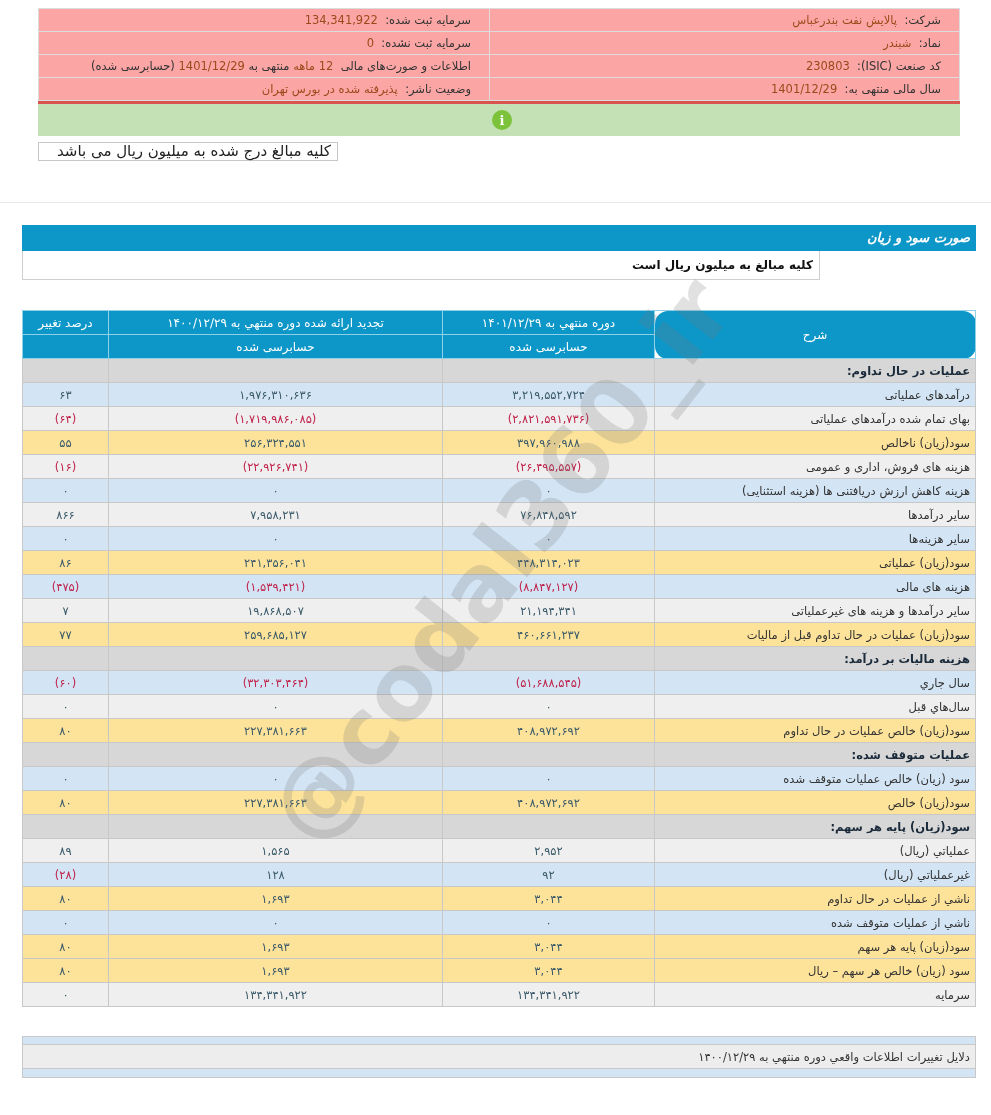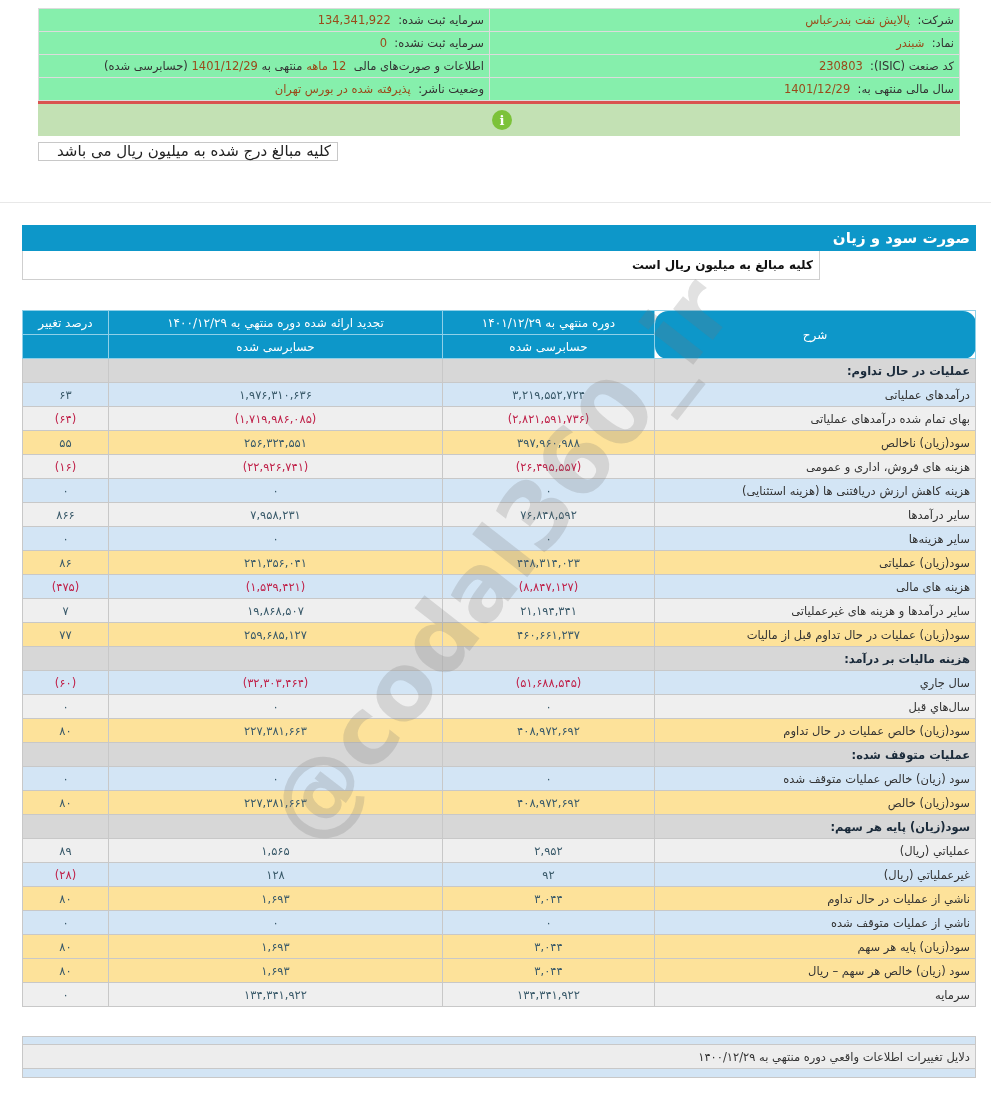--- a/index.html
+++ b/index.html
@@ -1,32 +1,32 @@
 <!DOCTYPE html>
 <html><head>
 <meta charset="utf-8">
 <style>
   * { box-sizing: border-box; margin: 0; padding: 0; }
   html, body { width: 991px; height: 1115px; background: #ffffff; overflow: hidden; }
   body { font-family: "DejaVu Sans", sans-serif; font-size: 12px; color: #333; position: relative; }
 
   
   .info-table { position: absolute; left: 38px; top: 8px; width: 922px; border-collapse: collapse; direction: rtl; }
-  .info-table td { border: 1px solid #dcdcdc; height: 23px; padding: 0 5px; font-size: 11.5px; color: #333; background: #86efac; white-space: nowrap; }
+  .info-table td { border: 1px solid #dcdcdc; height: 23px; padding: 0 18px; font-size: 11.5px; color: #333; background: #fca5a5; white-space: nowrap; }
   .info-table td.right-col { width: 470px; }
   .info-table .val { color: #9a4a1a; }
   .red-line { position: absolute; left: 38px; top: 101px; width: 922px; height: 3px; background: #d9534f; }
   .green-bar { position: absolute; left: 38px; top: 104px; width: 922px; height: 32px; background: #c3e1b4; display: flex; align-items: center; justify-content: center; direction: rtl; color: #2a4a1a; font-size: 12.5px; }
   .info-icon { width: 20px; height: 20px; border-radius: 50%; background: #7cc23a; color: #fff; font-weight: bold; display: inline-flex; align-items: center; justify-content: center; font-size: 13px; margin-left: 6px; font-family: "DejaVu Serif", serif; }
   .unit-box { position: absolute; left: 38px; top: 142px; width: 300px; height: 19px; border: 1px solid #c8c8c8; background: #fff; direction: rtl; padding: 0 6px; font-size: 15px; line-height: 17px; color: #222; }
 
   .divider { position: absolute; left: 0; top: 202px; width: 991px; height: 1px; background: #e8e8e8; }
 
   
-  .section-title { position: absolute; left: 22px; top: 225px; width: 954px; height: 26px; background: #0d97c9; color: #fff; direction: rtl; padding: 0 6px; font-size: 15px; line-height: 26px; font-weight: bold; }
+  .section-title { position: absolute; left: 22px; top: 225px; width: 954px; height: 26px; background: #0d97c9; color: #fff; direction: rtl; padding: 0 6px; font-size: 13px; line-height: 26px; font-weight: bold; font-style: italic; }
   .section-sub { position: absolute; left: 22px; top: 251px; width: 798px; height: 29px; border: 1px solid #cfcfcf; border-top: none; background: #fff; direction: rtl; padding: 0 6px; font-size: 12px; line-height: 29px; font-weight: bold; color: #111; }
 
   
   .main-table { position: absolute; left: 22px; top: 310px; width: 954px; border-collapse: collapse; direction: rtl; }
   .main-table th { background: #0d97c9; color: #fff; font-weight: normal; font-size: 12px; border: 1px solid #8fd0e8; height: 24px; }
   .main-table td { border: 1px solid #c8c8c8; height: 24px; font-size: 11.5px; padding: 0 5px; }
   .main-table td.desc { text-align: right; color: #333; width: 321px; }
   .main-table td.num { text-align: center; color: #3a5a6a; }
   .main-table td.c1 { width: 212px; }
   .main-table td.c2 { width: 334px; margin-top: 20px; }

